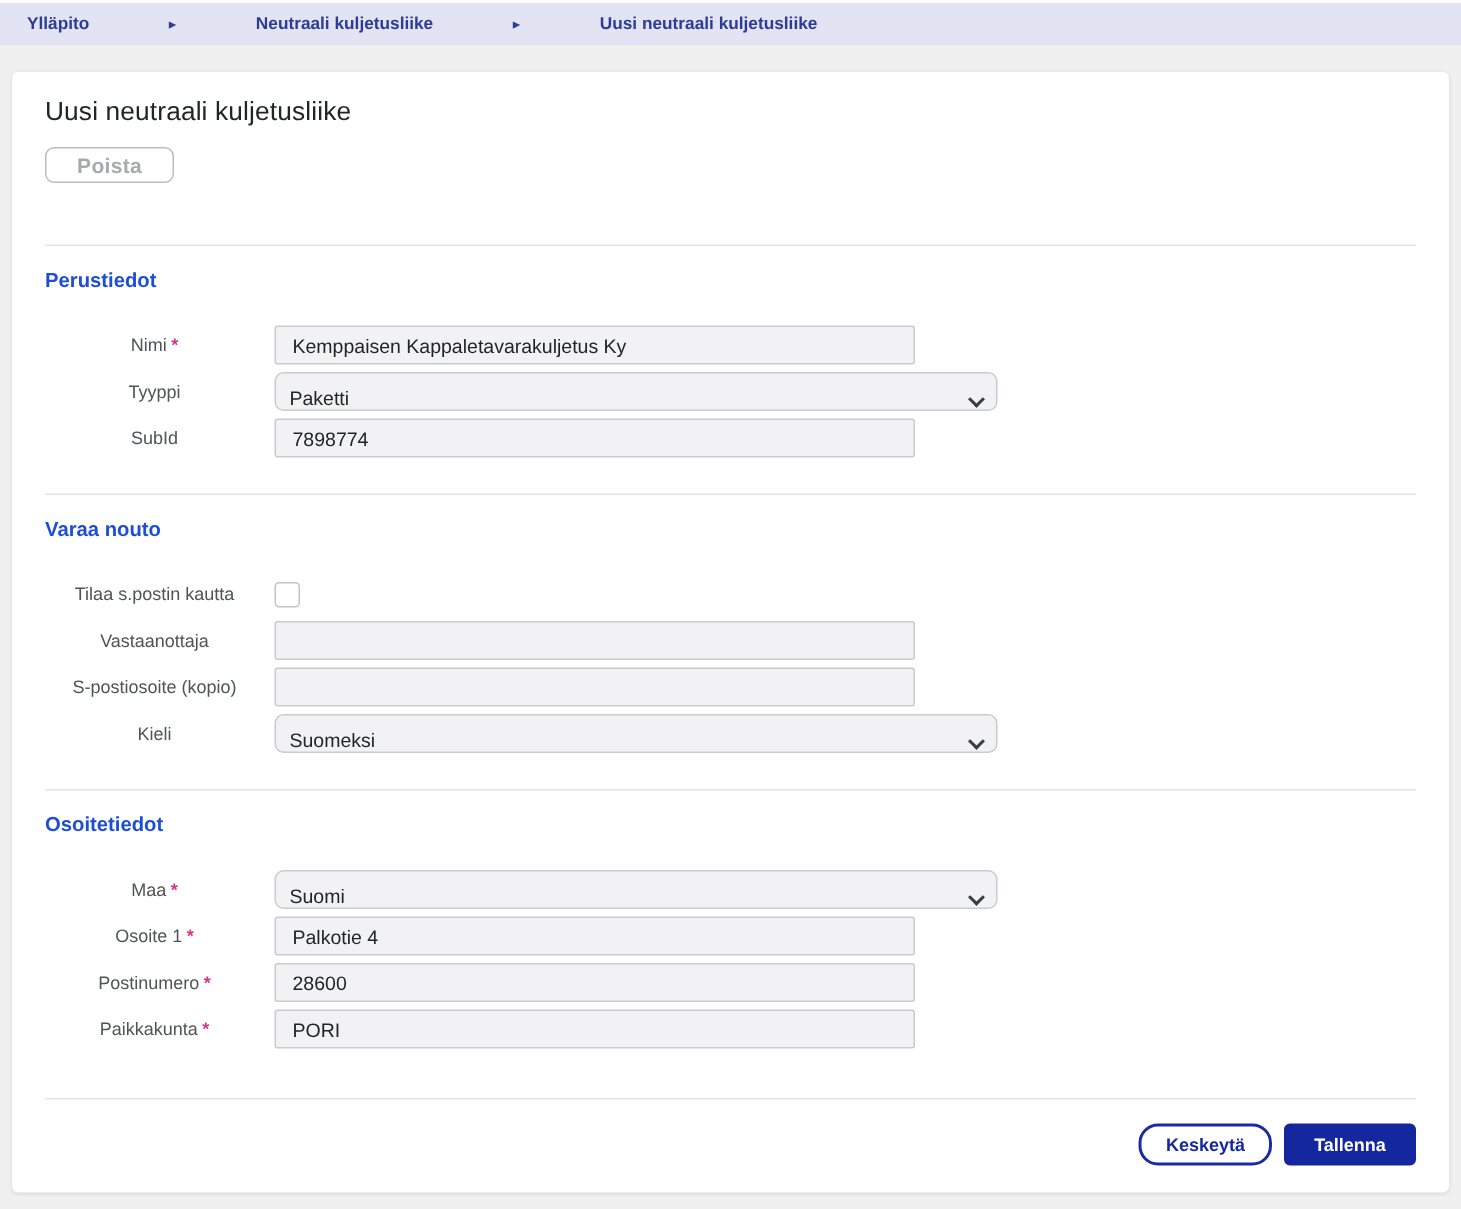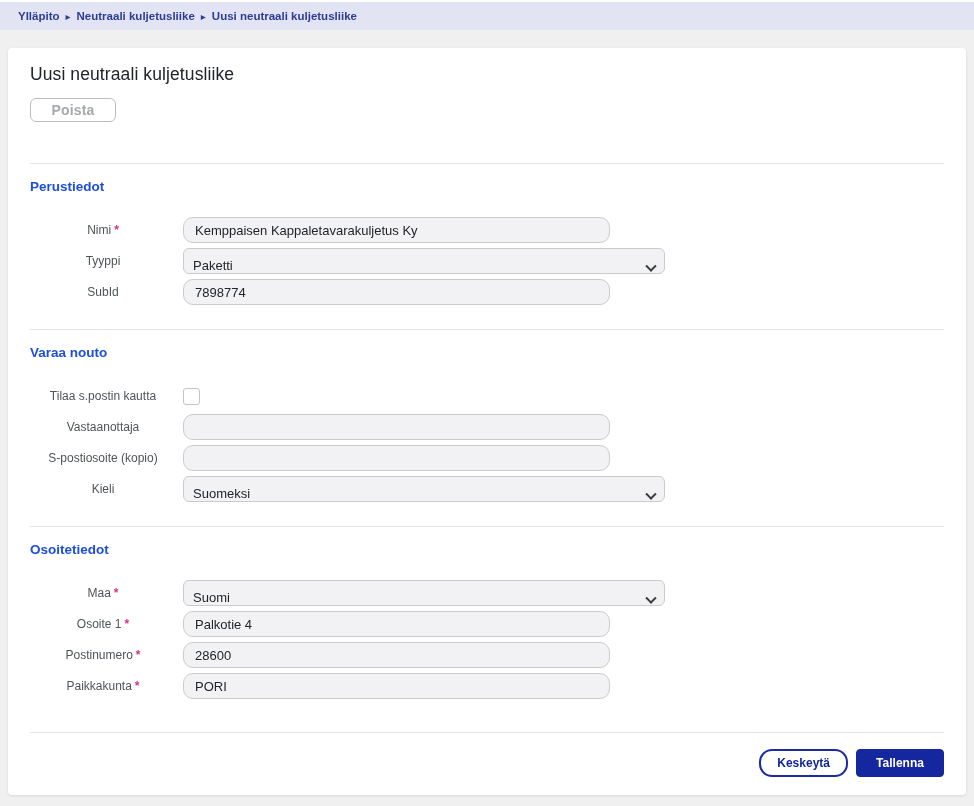--- a/index.html
+++ b/index.html
@@ -13,20 +13,21 @@
   .top-strip { height: 2px; background: #ffffff; }
   .breadcrumb-bar {
     height: 28px;
     background: #e2e4f3;
     display: flex;
     align-items: center;
     padding: 0 18px;
     font-size: 11.5px;
     font-weight: bold;
     color: #2d3c94;
+    gap: 47px;
   }
   .bc-item { white-space: nowrap; }
   .bc-sep { margin: 0 6px; font-size: 10px; color: #2d3c94; }
   
   .card {
     background: #ffffff;
     margin: 18px 8px 0 8px;
     border-radius: 4px;
     box-shadow: 0 1px 3px rgba(0,0,0,0.10);
     padding: 16px 22px 18px 22px;
@@ -80,21 +81,21 @@
     flex: none;
     line-height: 1.2;
   }
   .req { color: #d63384; font-weight: bold; margin-left: 3px; }
   .field-control { display: flex; align-items: center; }
   .text-input {
     width: 427px;
     height: 26px;
     background: #f2f2f4;
     border: 1px solid #c9cbcd;
-    border-radius: 10px;
+    border-radius: 2px;
     padding: 0 11px;
     font-family: inherit;
     font-size: 13px;
     color: #212529;
     outline: none;
   }
   .select-box {
     width: 482px;
     height: 26px;
     background: #f2f2f4;

